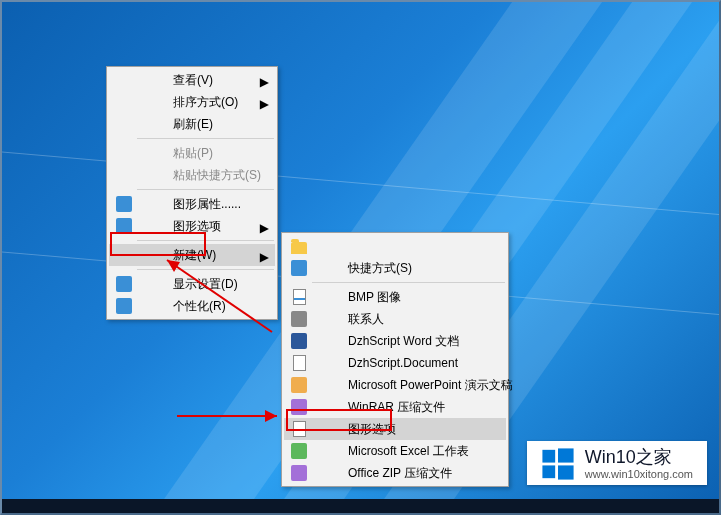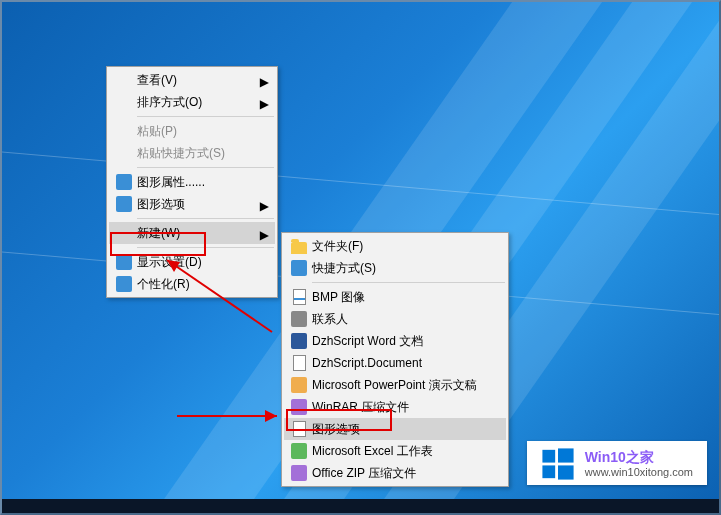--- a/index.html
+++ b/index.html
@@ -28,20 +28,21 @@
     box-shadow: 2px 2px 4px rgba(0,0,0,0.25);
     color: #000;
     padding: 2px;
   }
   .menu1 { left: 104px; top: 64px; width: 172px; }
   .menu2 { left: 279px; top: 230px; width: 228px; }
   .item {
     display: flex; align-items: center;
     height: 22px; padding: 0 20px 0 4px;
     position: relative;
+    gap: 36px;
   }
   .item.hover { background: #d4d4d4; justify-content: center; }
   .item.disabled { color: #8a8a8a; }
   .icon-slot { width: 22px; height: 18px; display:flex; align-items:center; justify-content:center; flex-shrink:0; }
   .label { flex: 1; white-space: nowrap; padding-left: 2px; }
   .arrow { position:absolute; right:6px; top:6px; }
   .sep { height:1px; background:#d0d0d0; margin: 3px 1px 3px 28px; }
   
   .ic { width:16px; height:16px; display:inline-block; border-radius:2px; }
   .ic-blue { background:#3a8fd6; }
@@ -62,21 +63,21 @@
   .arrow-svg { position:absolute; pointer-events:none; }
   
   .watermark {
     position:absolute; right:12px; bottom:28px;
     background:#fff; padding:6px 14px 4px 14px;
     display:flex; align-items:center; gap:10px;
     box-shadow: 0 1px 3px rgba(0,0,0,0.3);
   }
   .wm-logo { width:34px; height:34px; }
   .wm-text { display:flex; flex-direction:column; line-height:1.1; }
-  .wm-title { font-size:14px; font-weight:700; color:#8b5cf6; }
+  .wm-title { font-size:18px; font-weight:400; color:#0f172a; }
   .wm-url { font-size:11px; color:#555; }
   
   .taskbar { position:absolute; left:0; right:0; bottom:0; height:14px; background:#0a1628; }
 </style>
 </head>
 <body>
 
 <div class="beam b1"></div>
 <div class="beam b2"></div>
 <div class="beam b3"></div>
@@ -87,20 +88,24 @@
   <div class="item">
     <span class="icon-slot"></span>
     <span class="label">查看(V)</span>
     <span class="arrow">▶</span>
   </div>
   <div class="item">
     <span class="icon-slot"></span>
     <span class="label">排序方式(O)</span>
     <span class="arrow">▶</span>
   </div>
+  <div class="item">
+    <span class="icon-slot"></span>
+    <span class="label">刷新(E)</span>
+  </div>
   <div class="sep"></div>
   <div class="item disabled">
     <span class="icon-slot"></span>
     <span class="label">粘贴(P)</span>
   </div>
   <div class="item disabled">
     <span class="icon-slot"></span>
     <span class="label">粘贴快捷方式(S)</span>
   </div>
   <div class="sep"></div>
@@ -136,21 +141,20 @@
       </span>
     <span class="label">个性化(R)</span>
   </div>
 </div>
 
 <div class="menu menu2">
   <div class="item">
     <span class="icon-slot">
         <span class="ic ic-folder"></span>
       </span>
-    <span class="label">文件夹(F)</span>
   </div>
   <div class="item">
     <span class="icon-slot">
         <span class="ic ic-blue"></span>
       </span>
     <span class="label">快捷方式(S)</span>
   </div>
   <div class="sep"></div>
   <div class="item">
     <span class="icon-slot">

